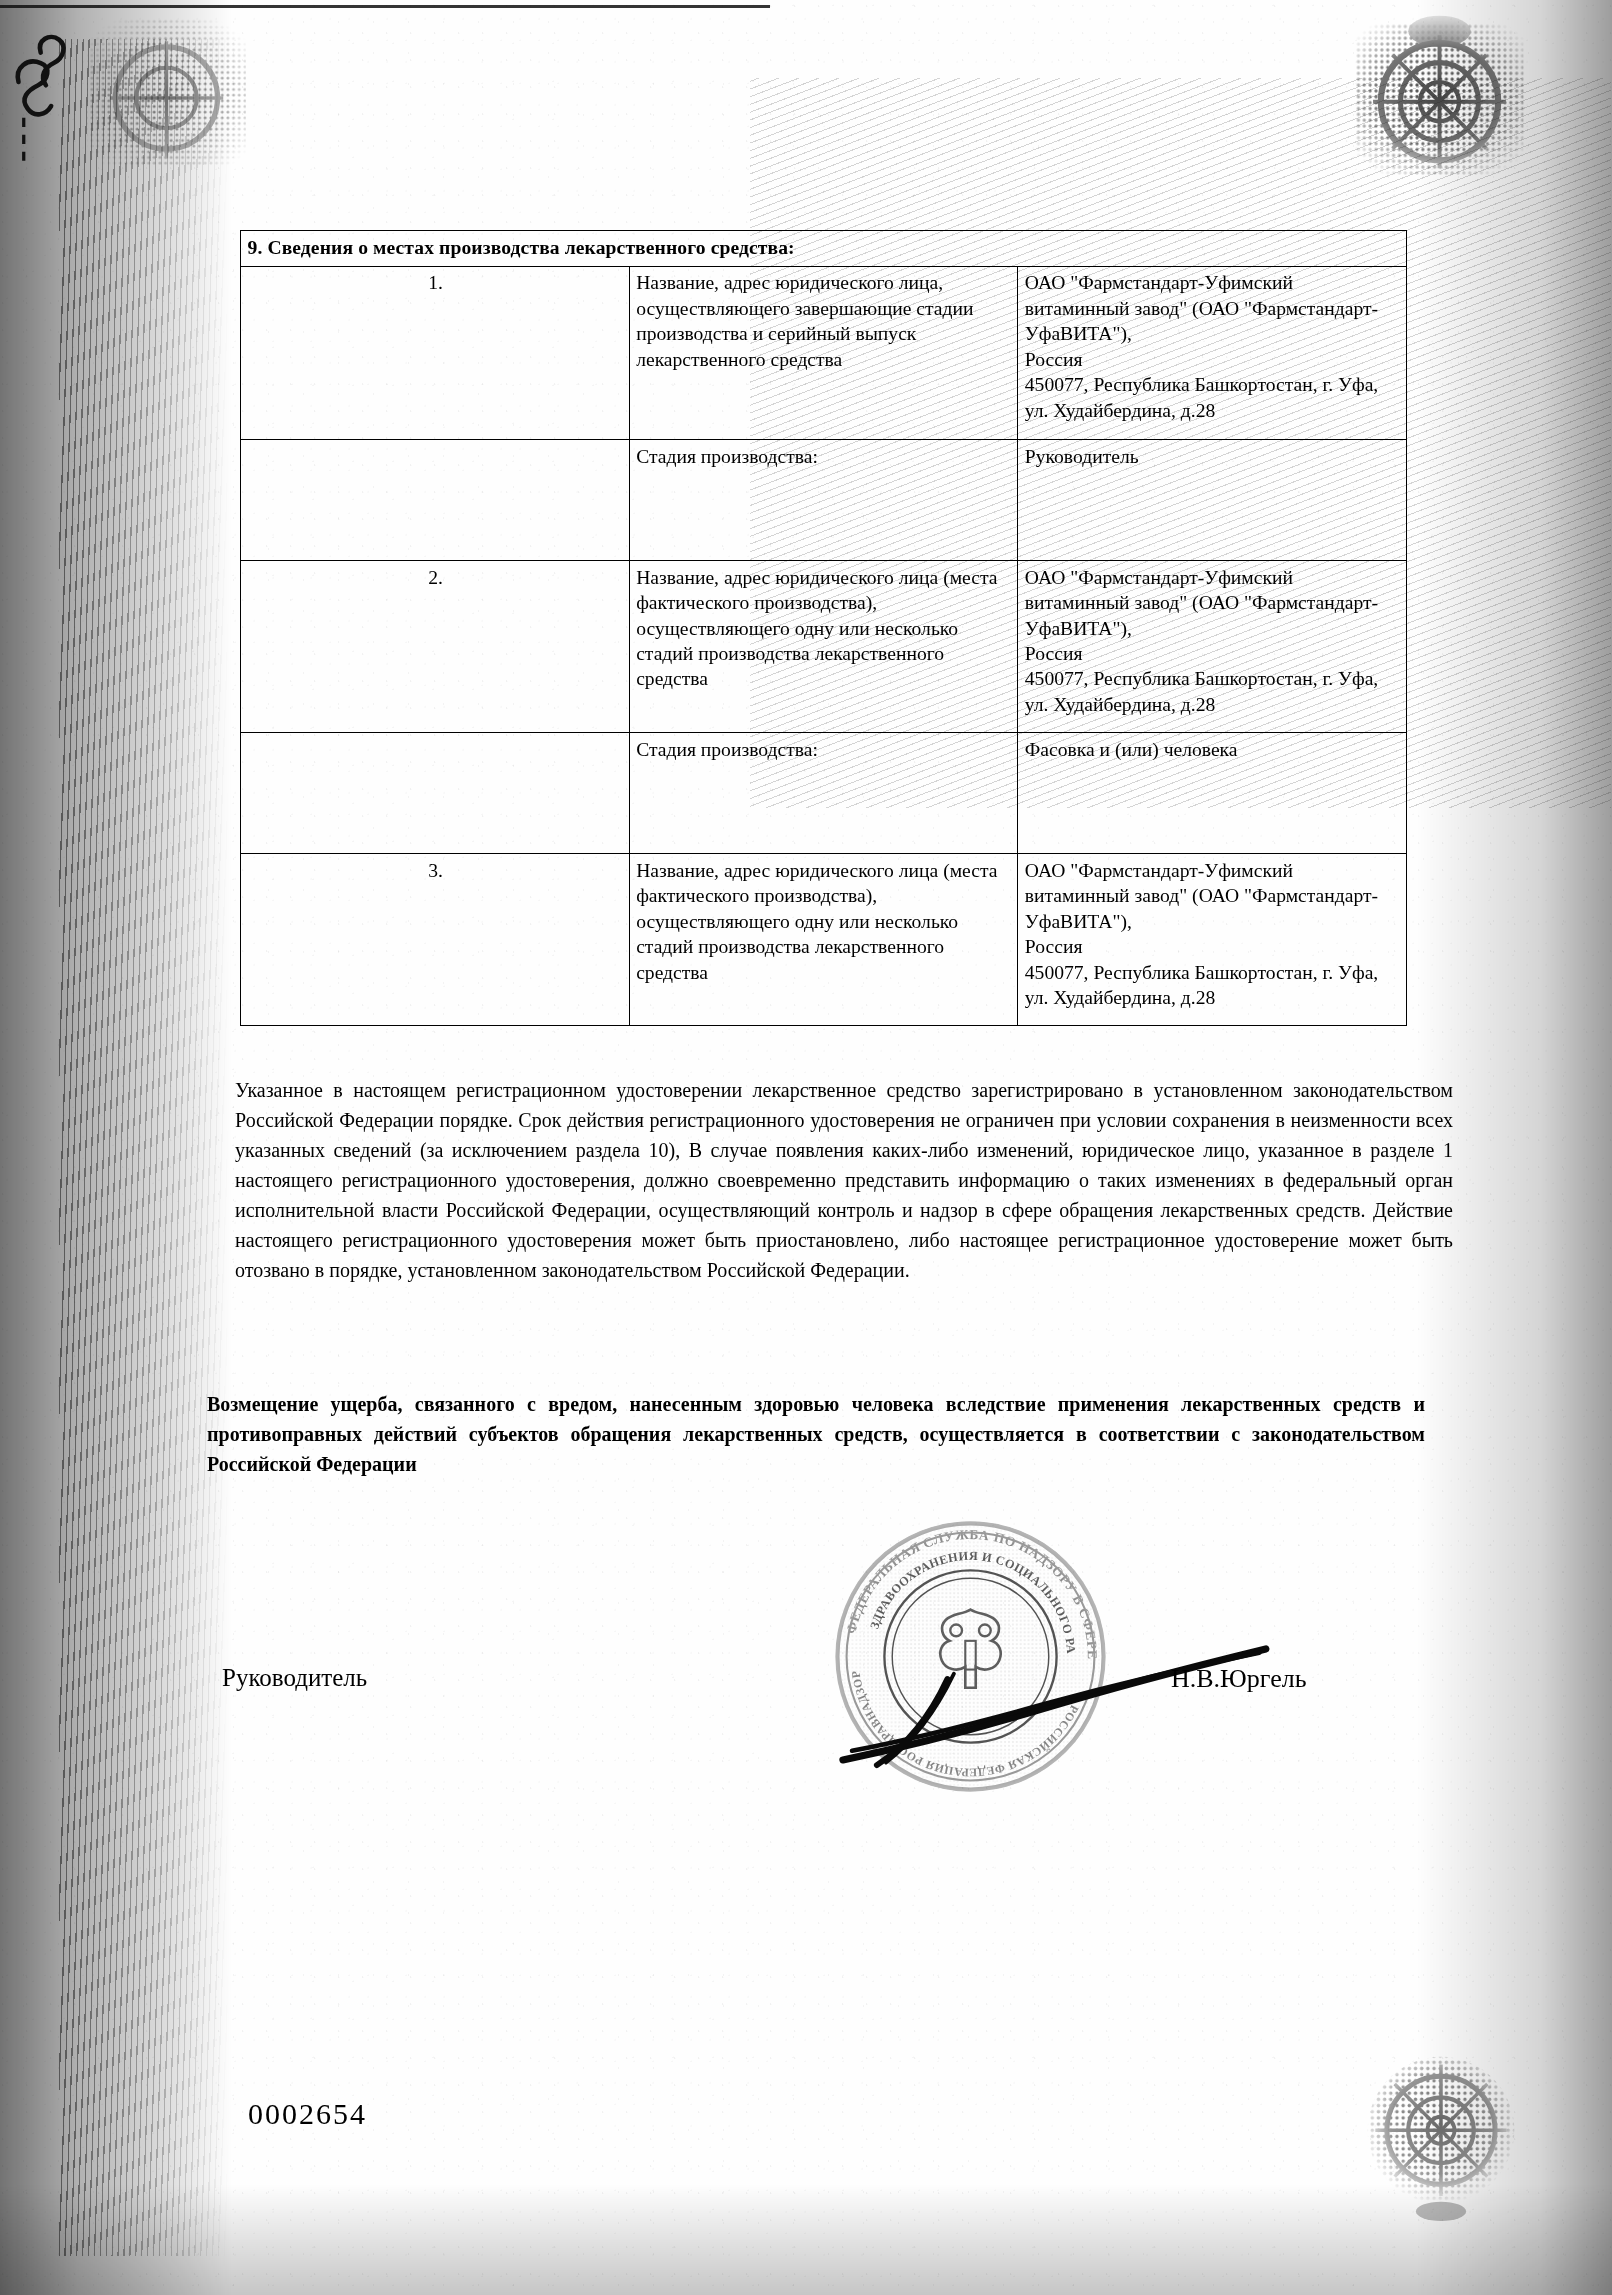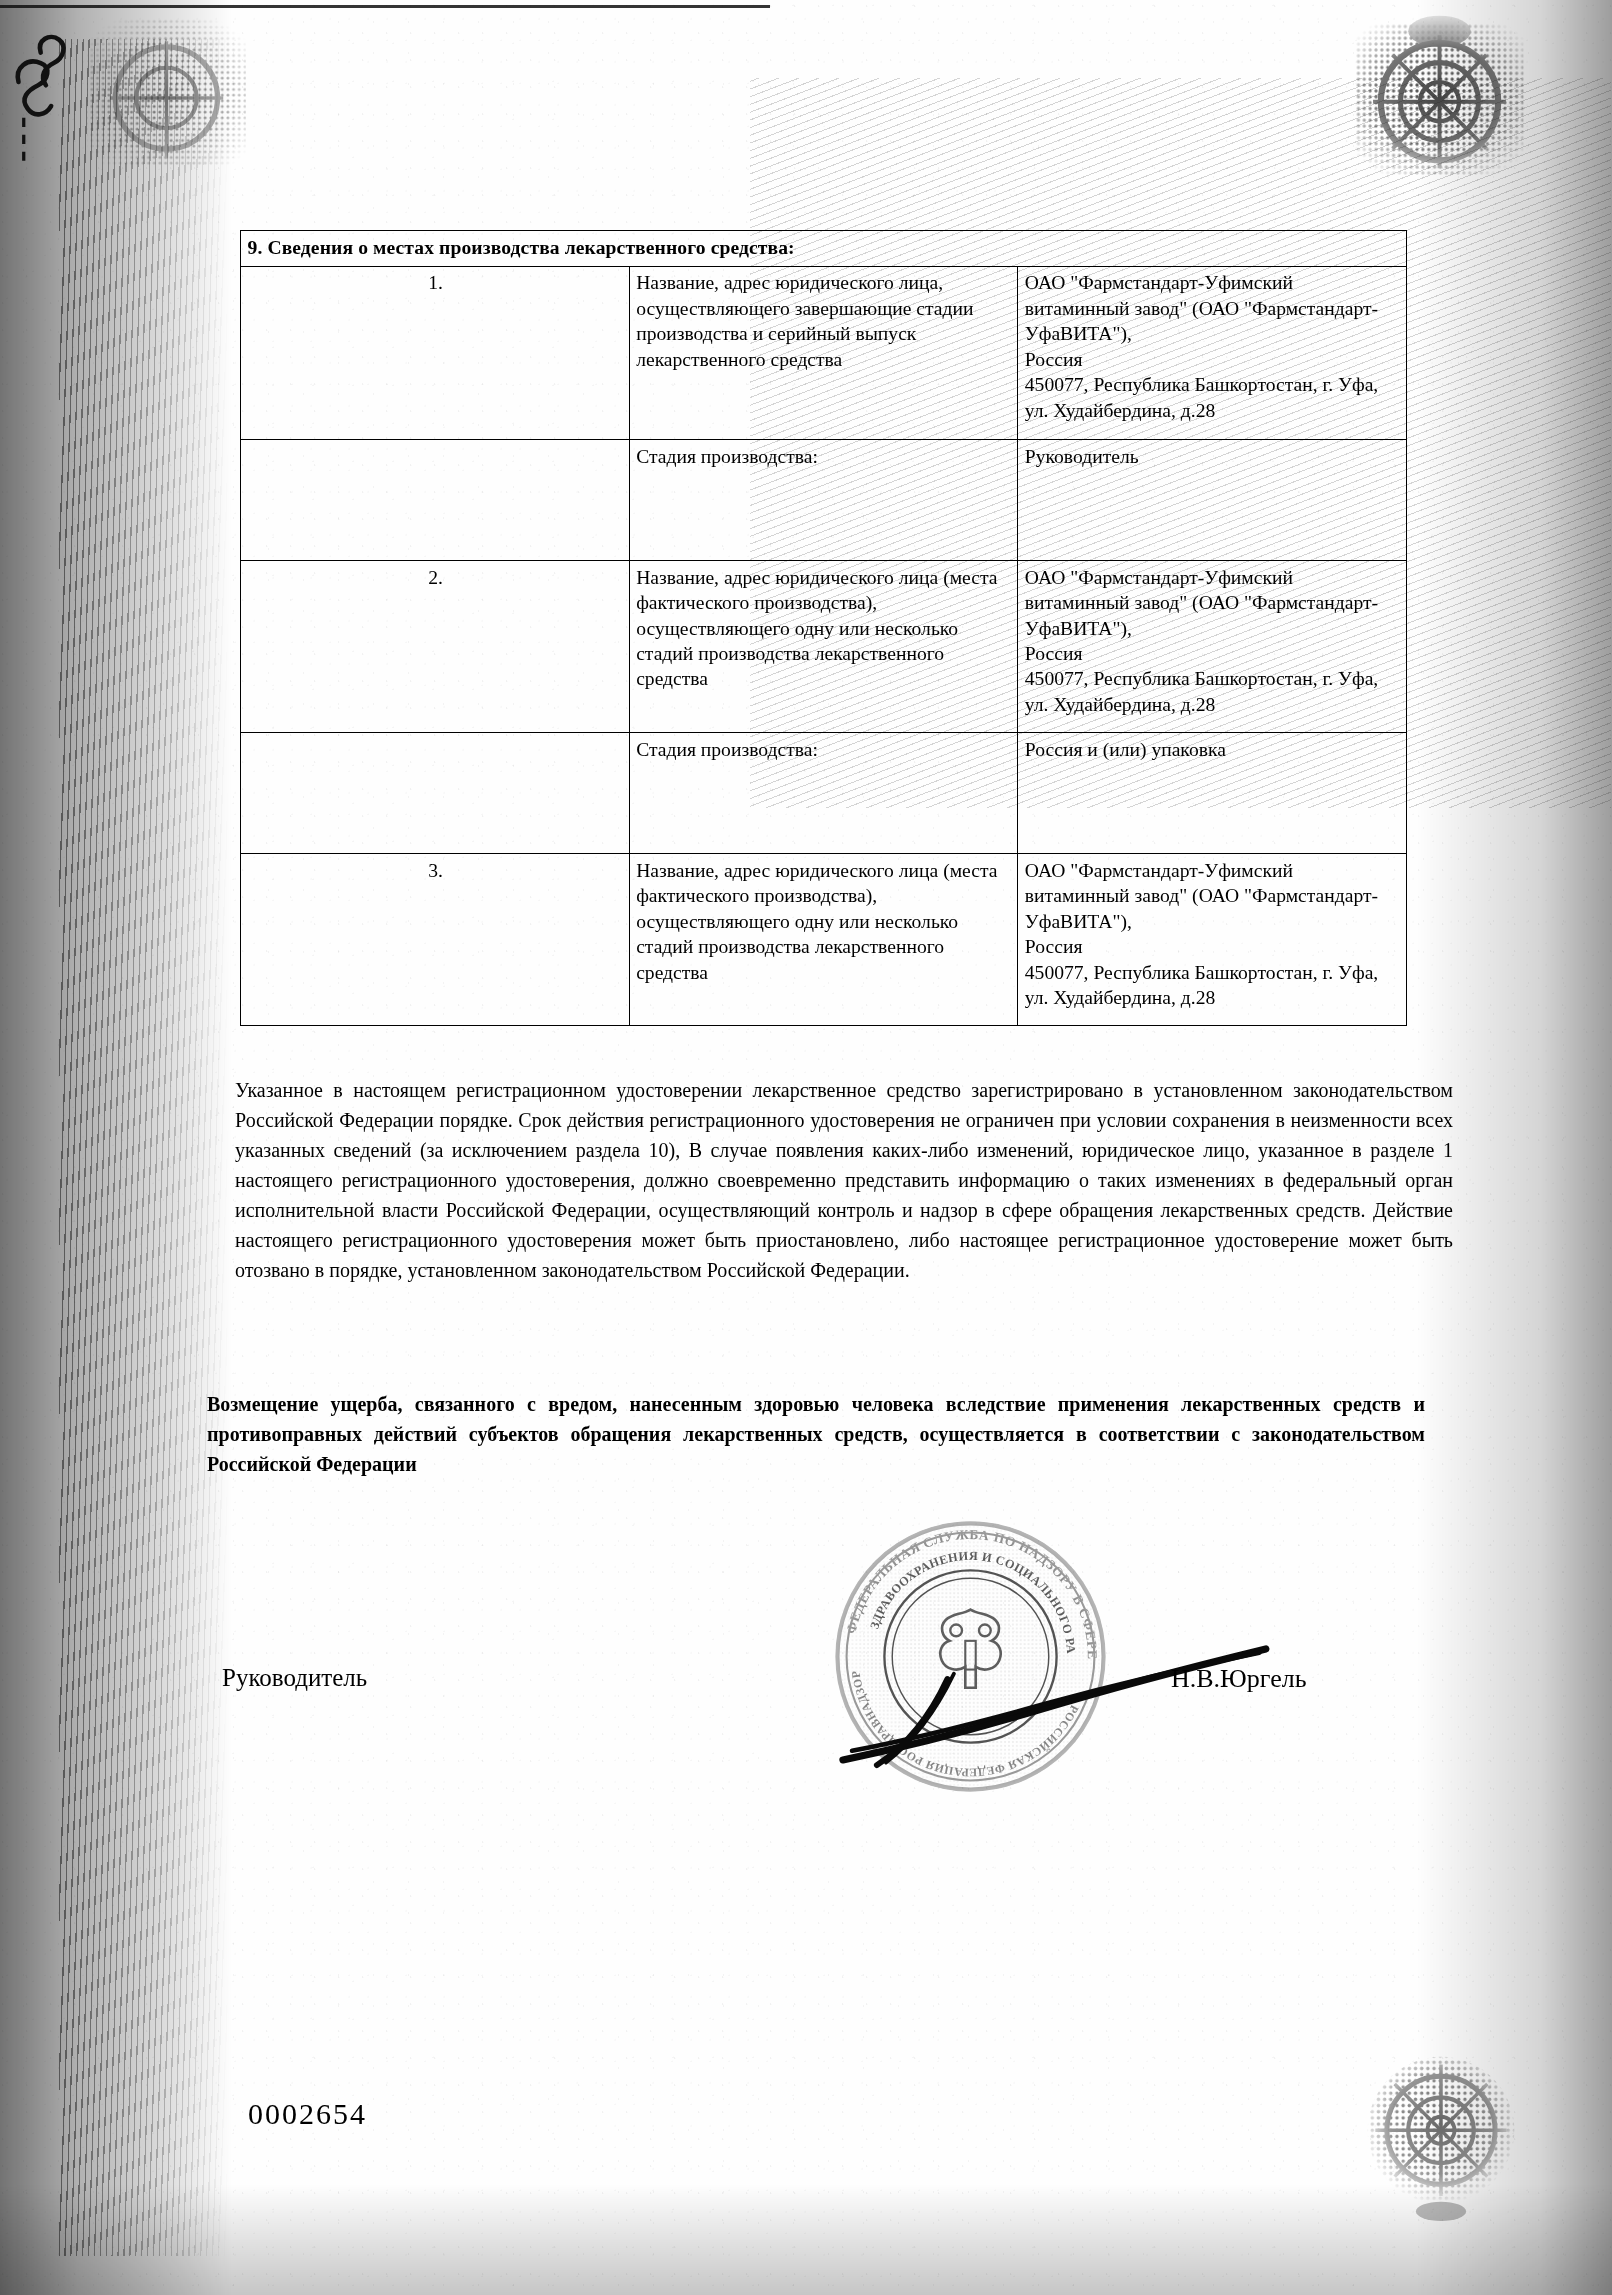--- a/index.html
+++ b/index.html
@@ -252,21 +252,21 @@
           <td class="num">2.</td>
           <td class="label cellpad-3">Название, адрес юридического лица (места фактического производства), осуществляющего одну или несколько стадий производства лекарственного средства</td>
           <td class="value vline">ОАО "Фармстандарт-Уфимский витаминный завод" (ОАО "Фармстандарт-УфаВИТА"),
 Россия
 450077, Республика Башкортостан, г. Уфа, ул. Худайбердина, д.28</td>
         </tr>
 
         <tr>
           <td class="num"></td>
           <td class="label cellpad-2">Стадия производства:</td>
-          <td class="value">Россия и (или) упаковка</td>
+          <td class="value">Фасовка и (или) человека</td>
         </tr>
 
         <tr>
           <td class="num">3.</td>
           <td class="label cellpad-3">Название, адрес юридического лица (места фактического производства), осуществляющего одну или несколько стадий производства лекарственного средства</td>
           <td class="value vline">ОАО "Фармстандарт-Уфимский витаминный завод" (ОАО "Фармстандарт-УфаВИТА"),
 Россия
 450077, Республика Башкортостан, г. Уфа, ул. Худайбердина, д.28</td>
         </tr>
       </tbody>

